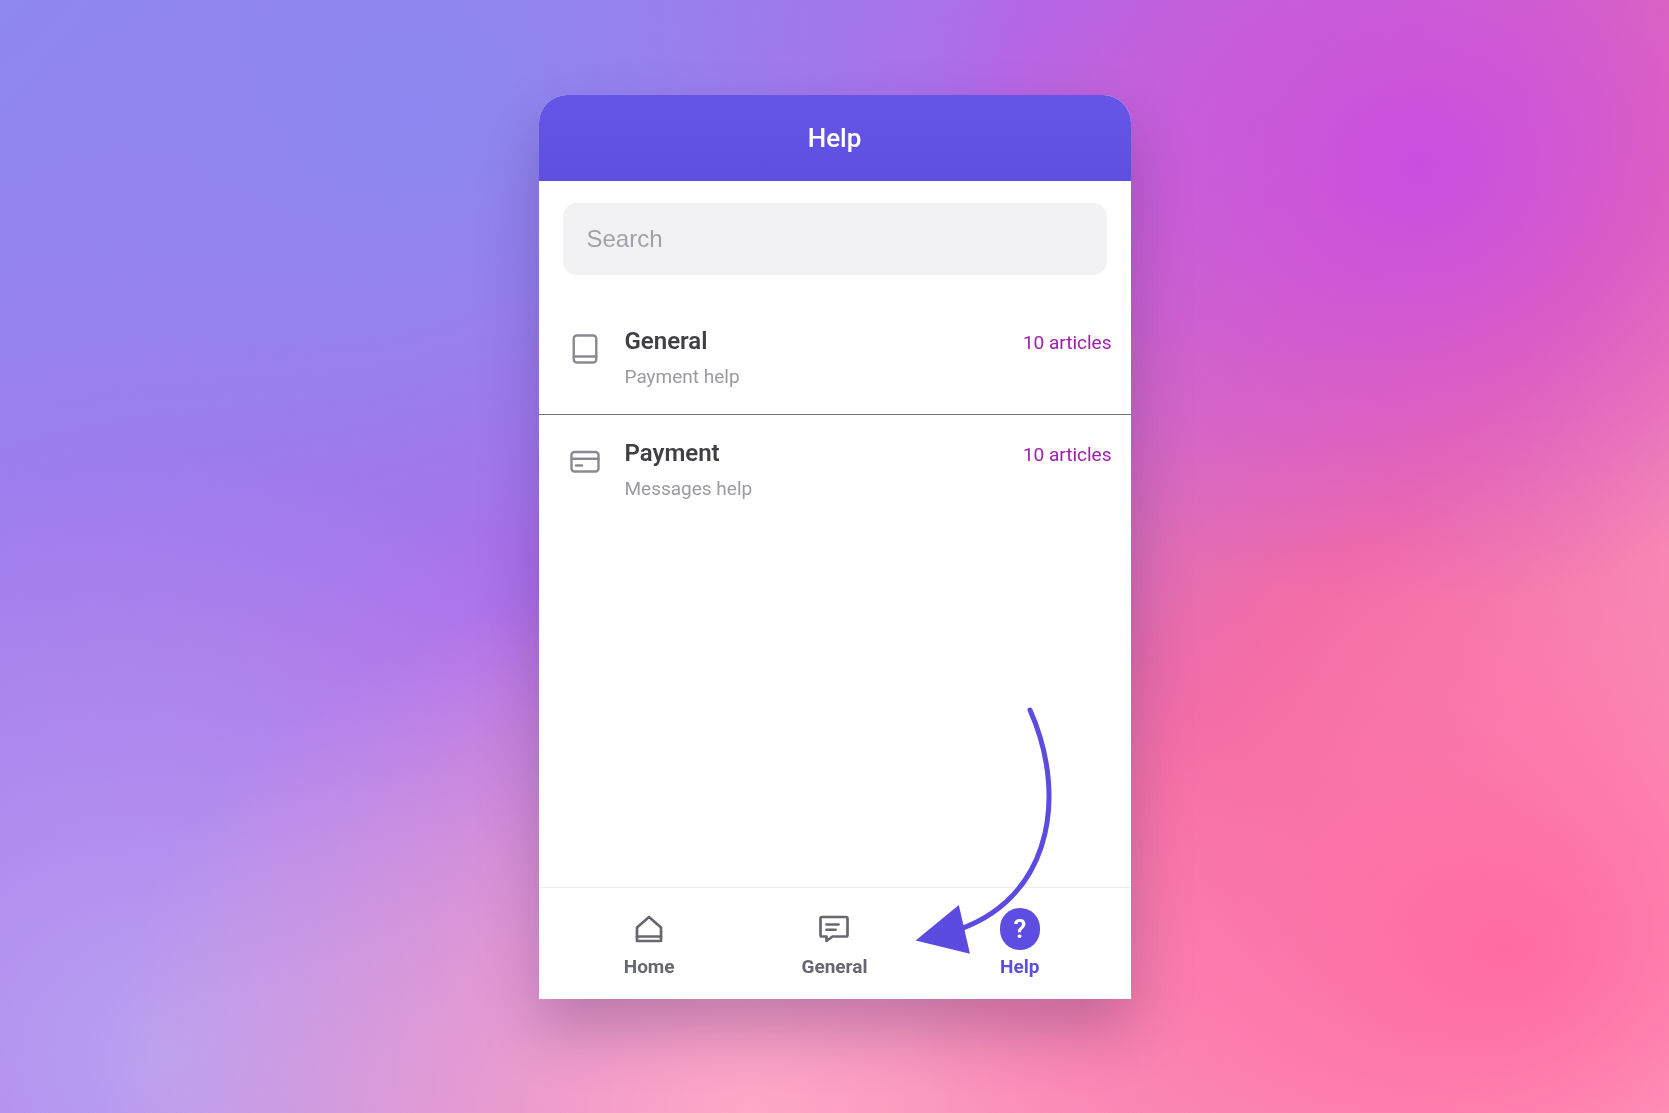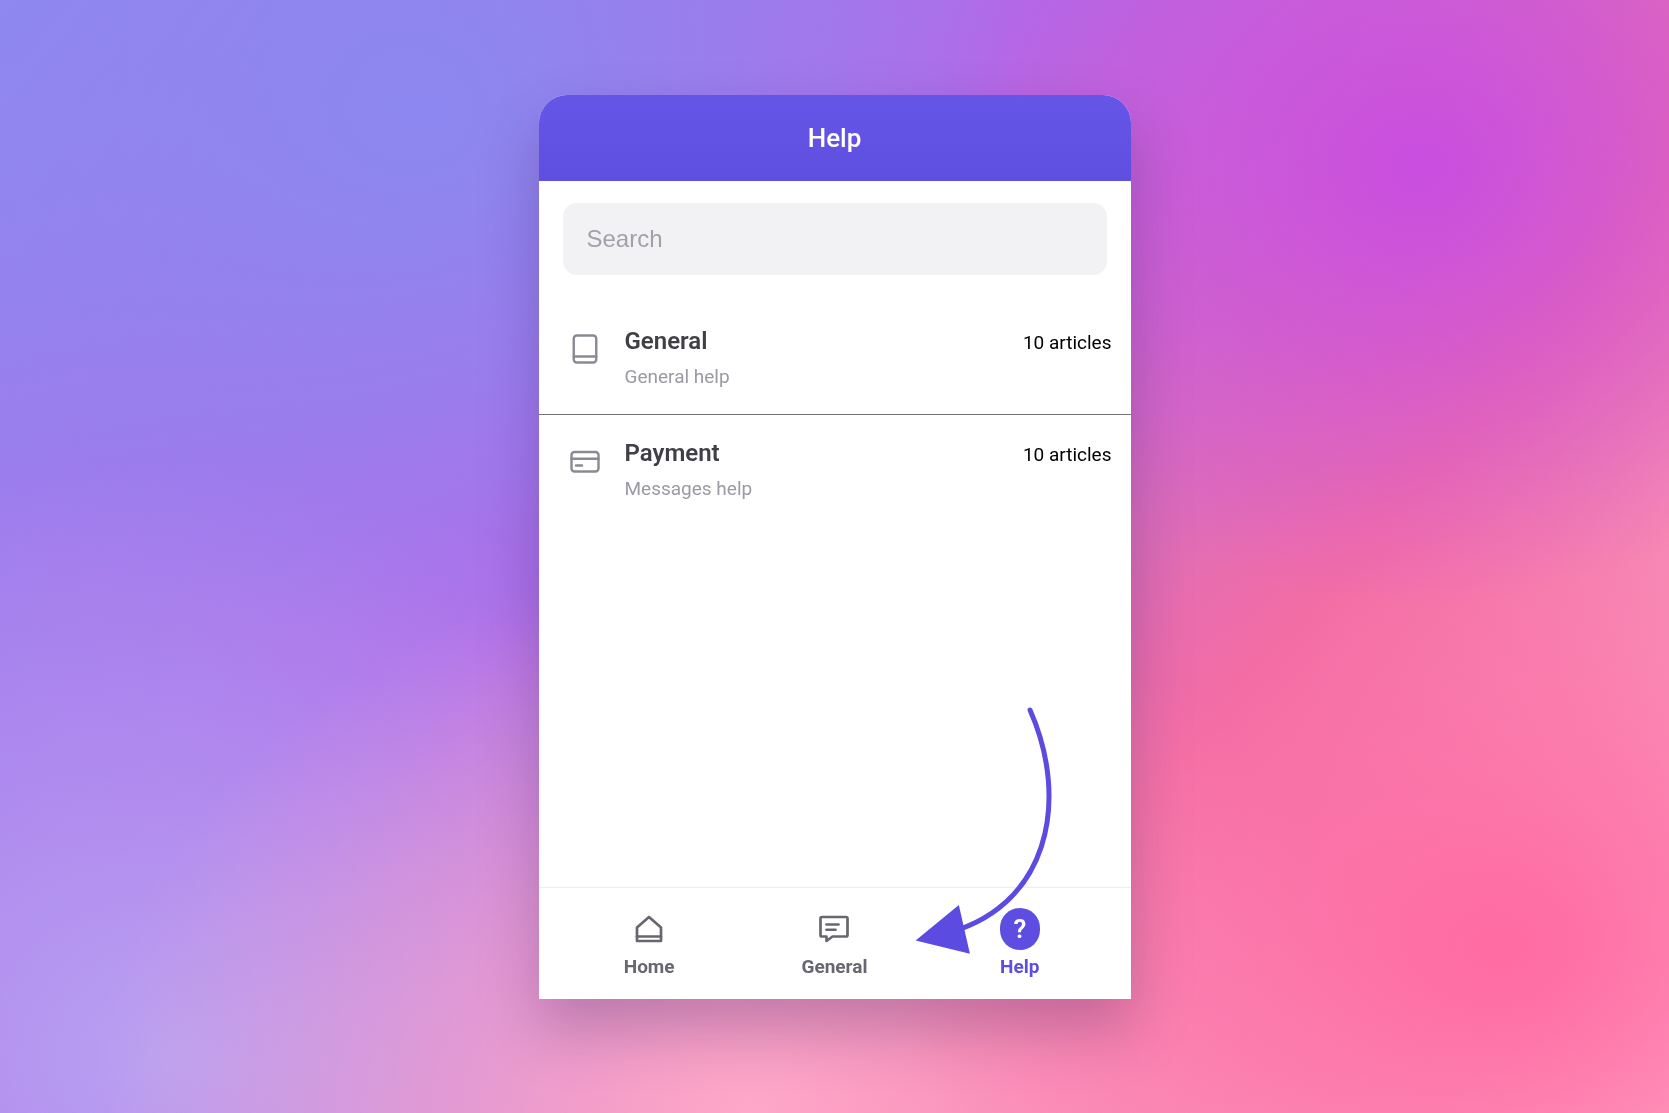--- a/index.html
+++ b/index.html
@@ -92,21 +92,21 @@
     font-weight: 600;
     color: #3f3f46;
     margin-bottom: 10px;
   }
   .item .sub {
     font-size: 19px;
     color: #9a9aa2;
   }
   .item .count {
     font-size: 19px;
-    color: #000000;
+    color: #a21caf;
     margin-top: 4px;
     text-align: right;
     white-space: nowrap;
   }
 
   .bottom-nav {
     border-top: 1px solid #ededed;
     height: 112px;
     display: flex;
     align-items: center;
@@ -163,21 +163,21 @@
 
       <div class="item">
         <span class="icon">
           <svg viewBox="0 0 24 24" fill="none" stroke="currentColor" stroke-width="1.6" stroke-linecap="round" stroke-linejoin="round">
             <rect x="4.5" y="3" width="15" height="18" rx="2"></rect>
             <line x1="4.5" y1="17" x2="19.5" y2="17"></line>
           </svg>
         </span>
         <div class="texts">
           <div class="title">General</div>
-          <div class="sub">General help</div>
+          <div class="sub">Payment help</div>
         </div>
         <div class="count">10 articles</div>
       </div>
 
       <div class="item sep">
         <span class="icon">
           <svg viewBox="0 0 24 24" fill="none" stroke="currentColor" stroke-width="1.6" stroke-linecap="round" stroke-linejoin="round">
             <rect x="3" y="6" width="18" height="13" rx="2"></rect>
             <line x1="3" y1="10.5" x2="21" y2="10.5"></line>
             <line x1="6" y1="15" x2="10" y2="15"></line>

